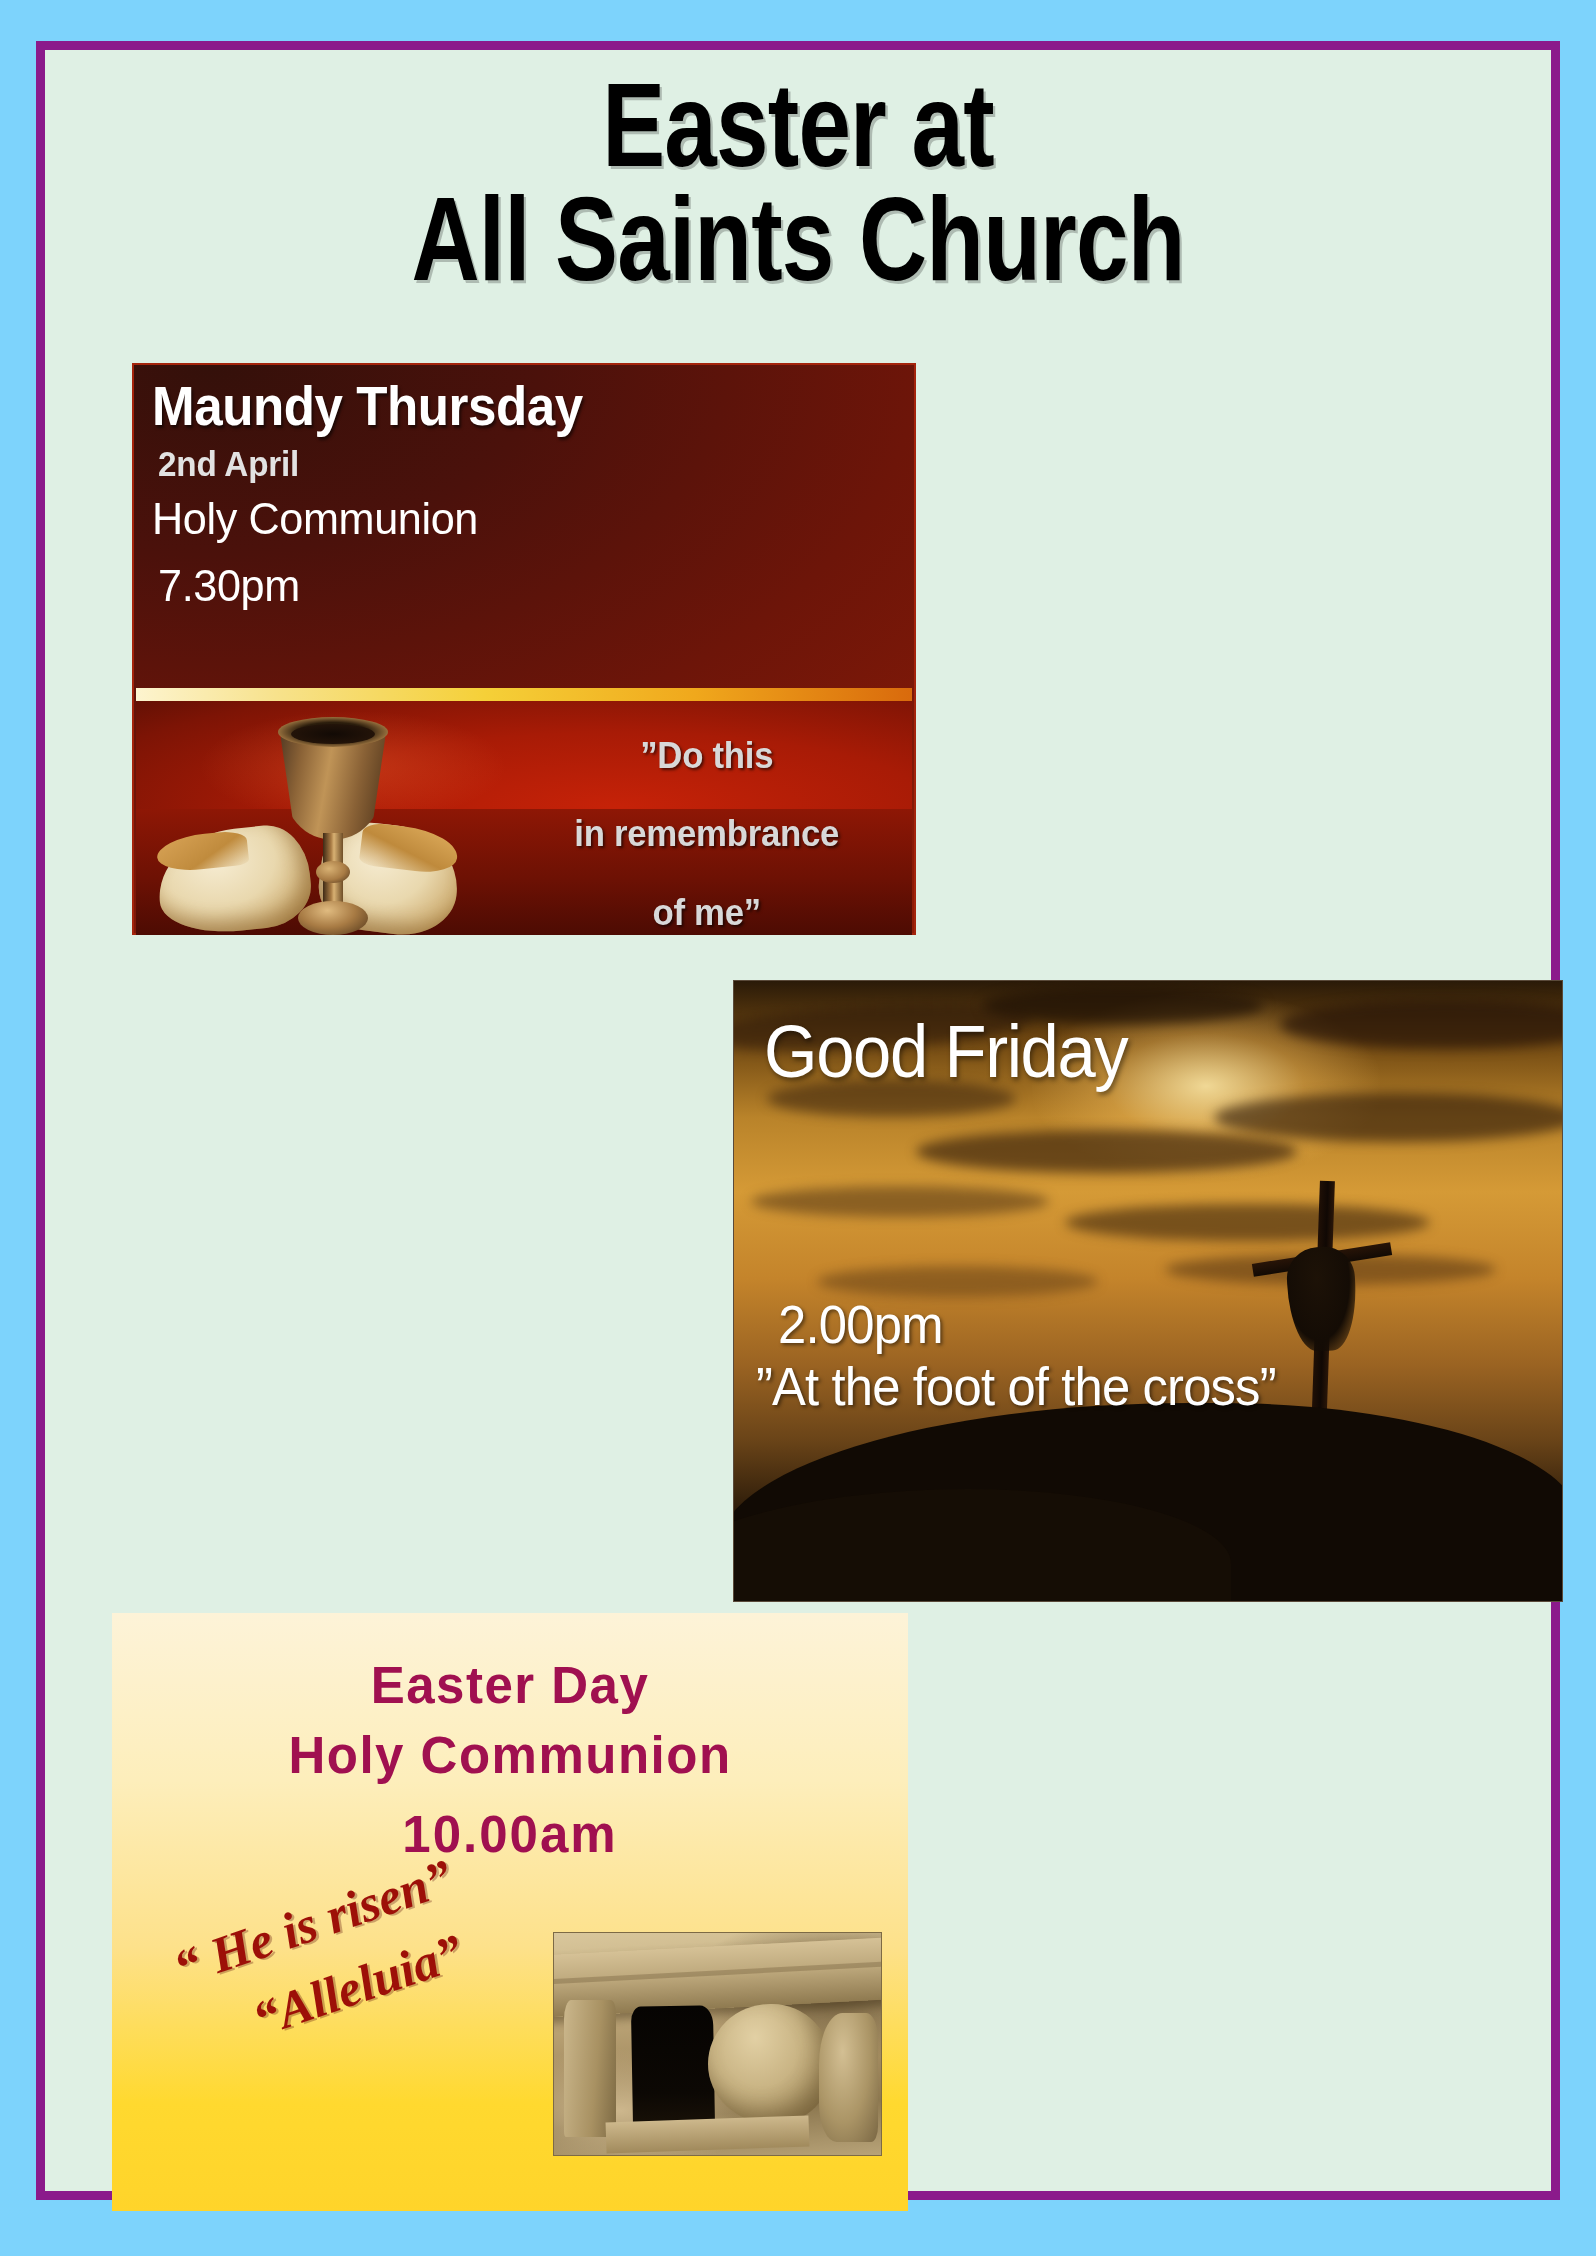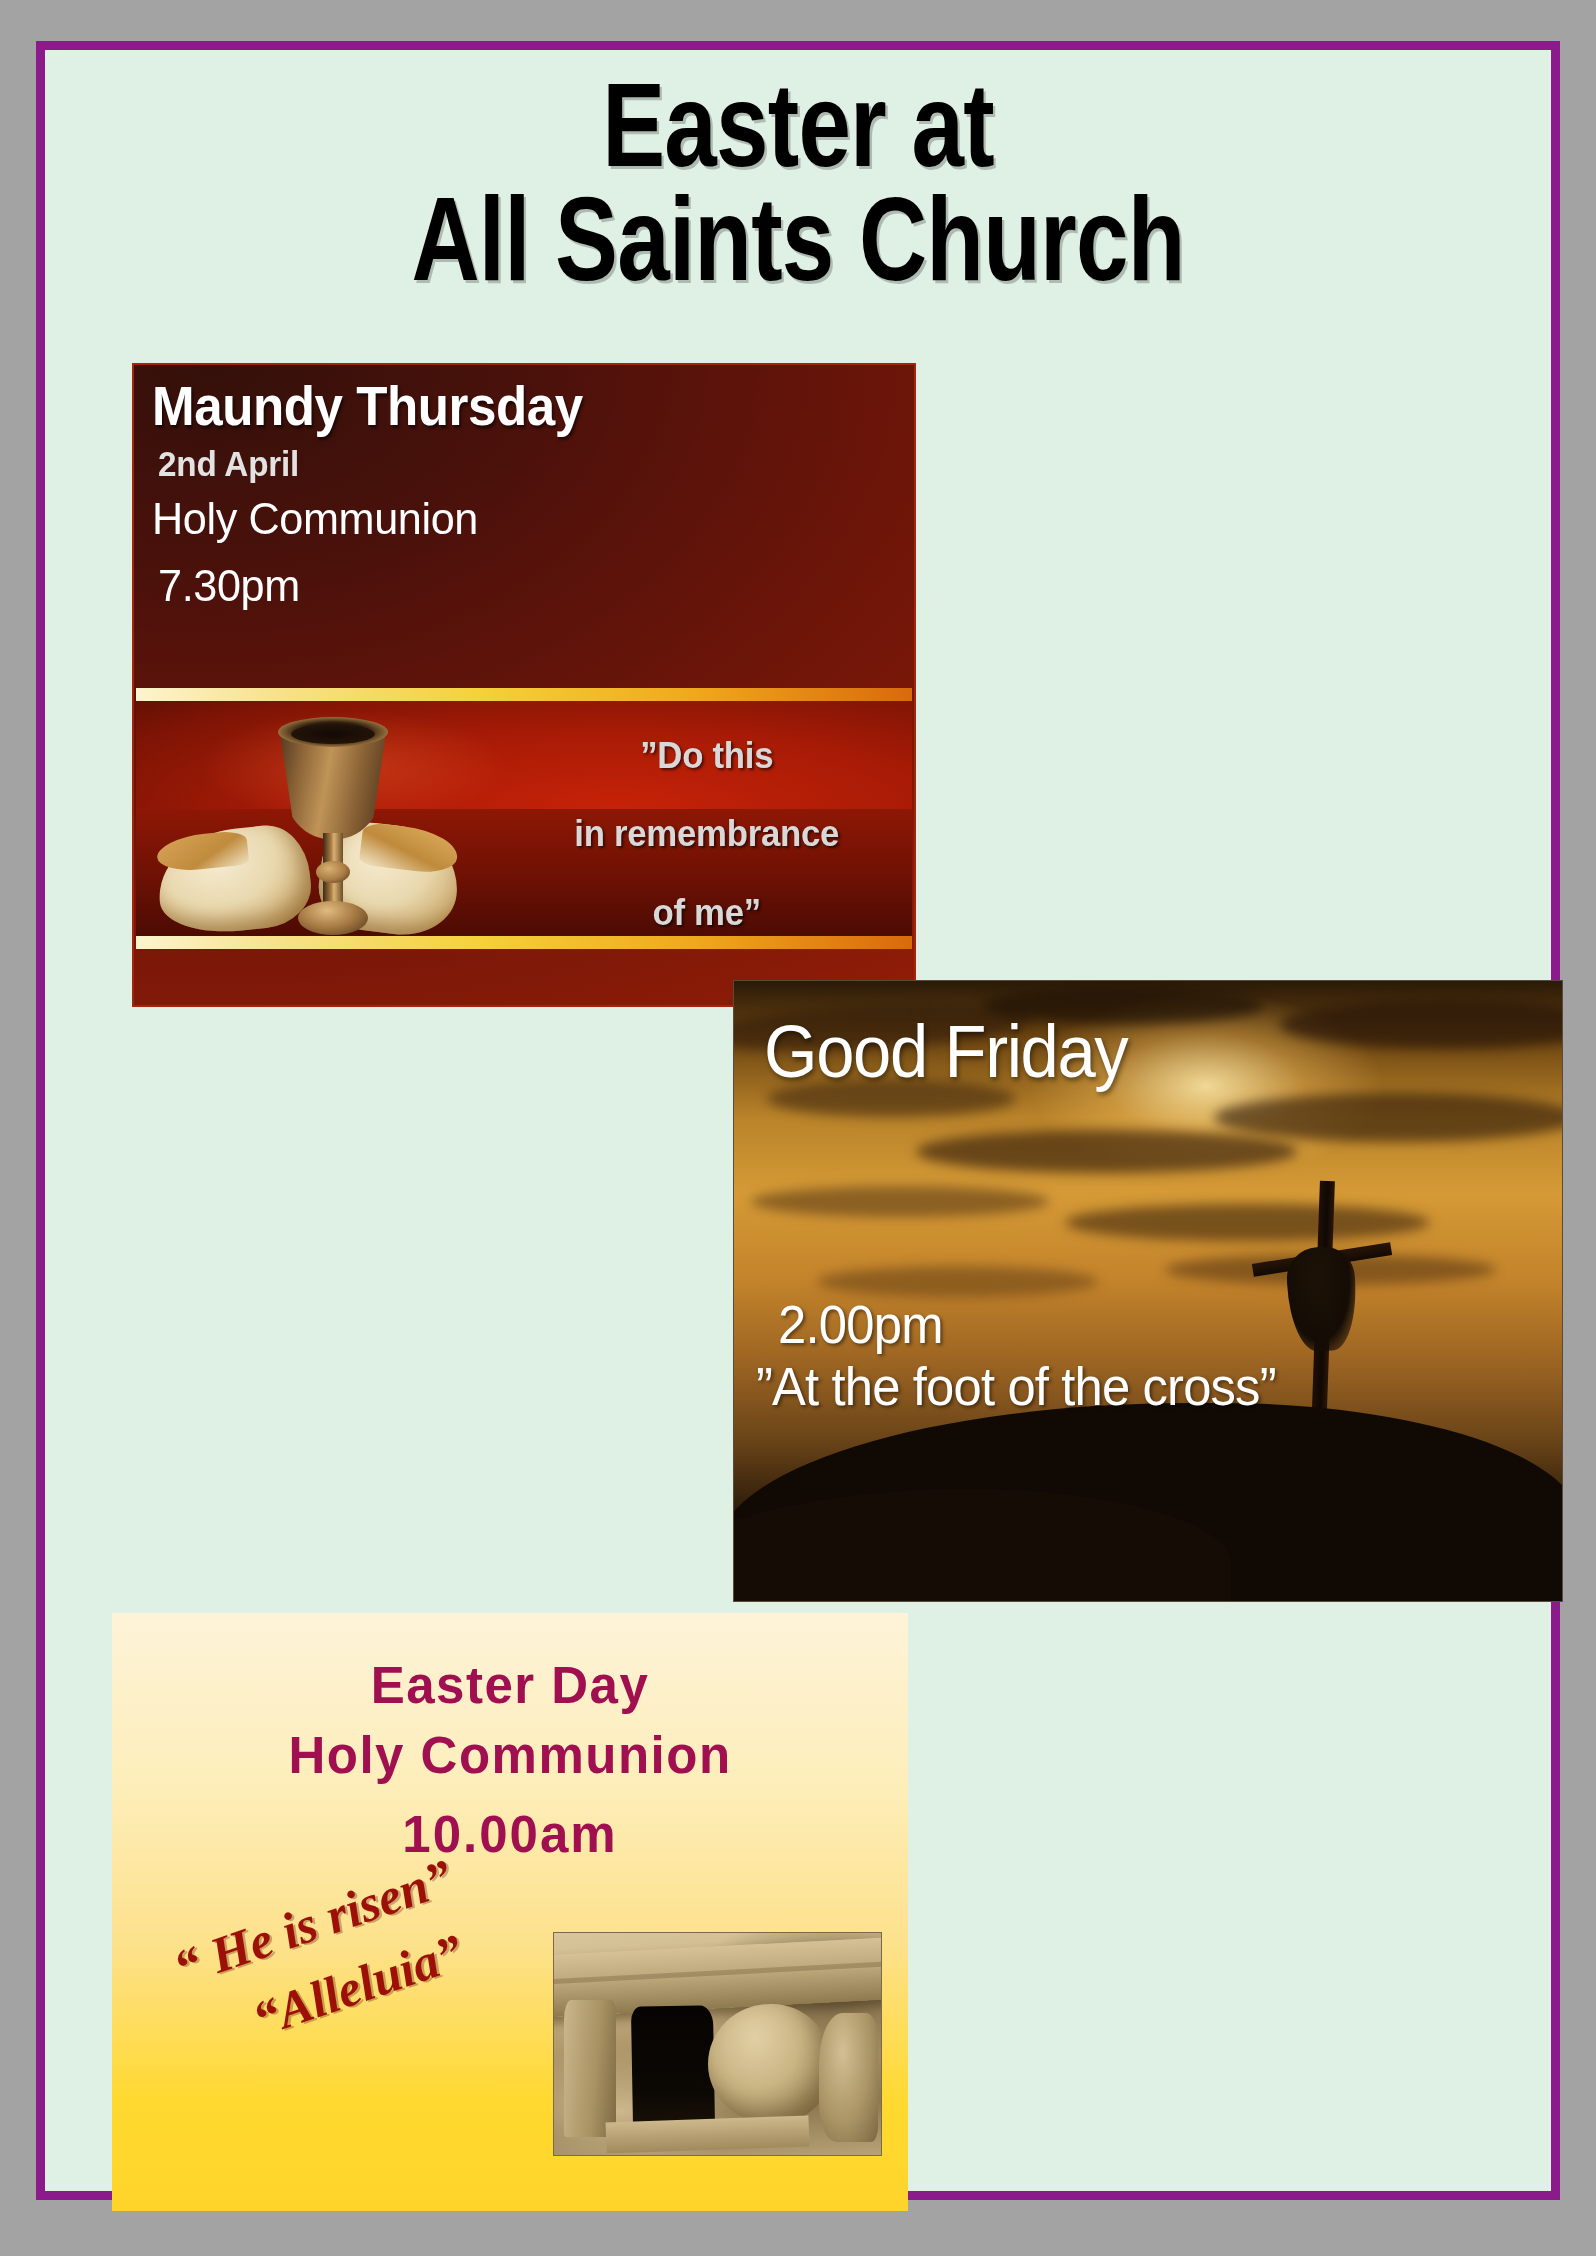--- a/index.html
+++ b/index.html
@@ -8,21 +8,21 @@
     background: #ffffff;
   }
   body {
     font-family: "Liberation Sans", sans-serif;
   }
 
   .poster {
     position: relative;
     width: 1596px;
     height: 2256px;
-    background: #a3a3a3;
+    background: #7dd3fc;
     overflow: hidden;
   }
 
   
   .page-frame {
     position: absolute;
     left: 36px;
     top: 41px;
     width: 1524px;
     height: 2159px;
@@ -49,21 +49,21 @@
     text-shadow: 3px 3px 0 rgba(0,0,0,0.22);
   }
   .title-line { display: block; white-space: nowrap; }
 
   
   .maundy-panel {
     position: absolute;
     left: 87px;
     top: 313px;
     width: 784px;
-    height: 644px;
+    height: 572px;
     overflow: hidden;
     background:
       radial-gradient(ellipse 150% 120% at 10% 0%, #34100a 0%, #4b110b 28%, #6d1509 60%, #8f1c07 100%);
     box-shadow: 0 0 0 2px #a4240c inset;
   }
   .maundy-text {
     position: absolute;
     left: 0; top: 0;
     width: 100%;
     padding: 14px 0 0 20px;

